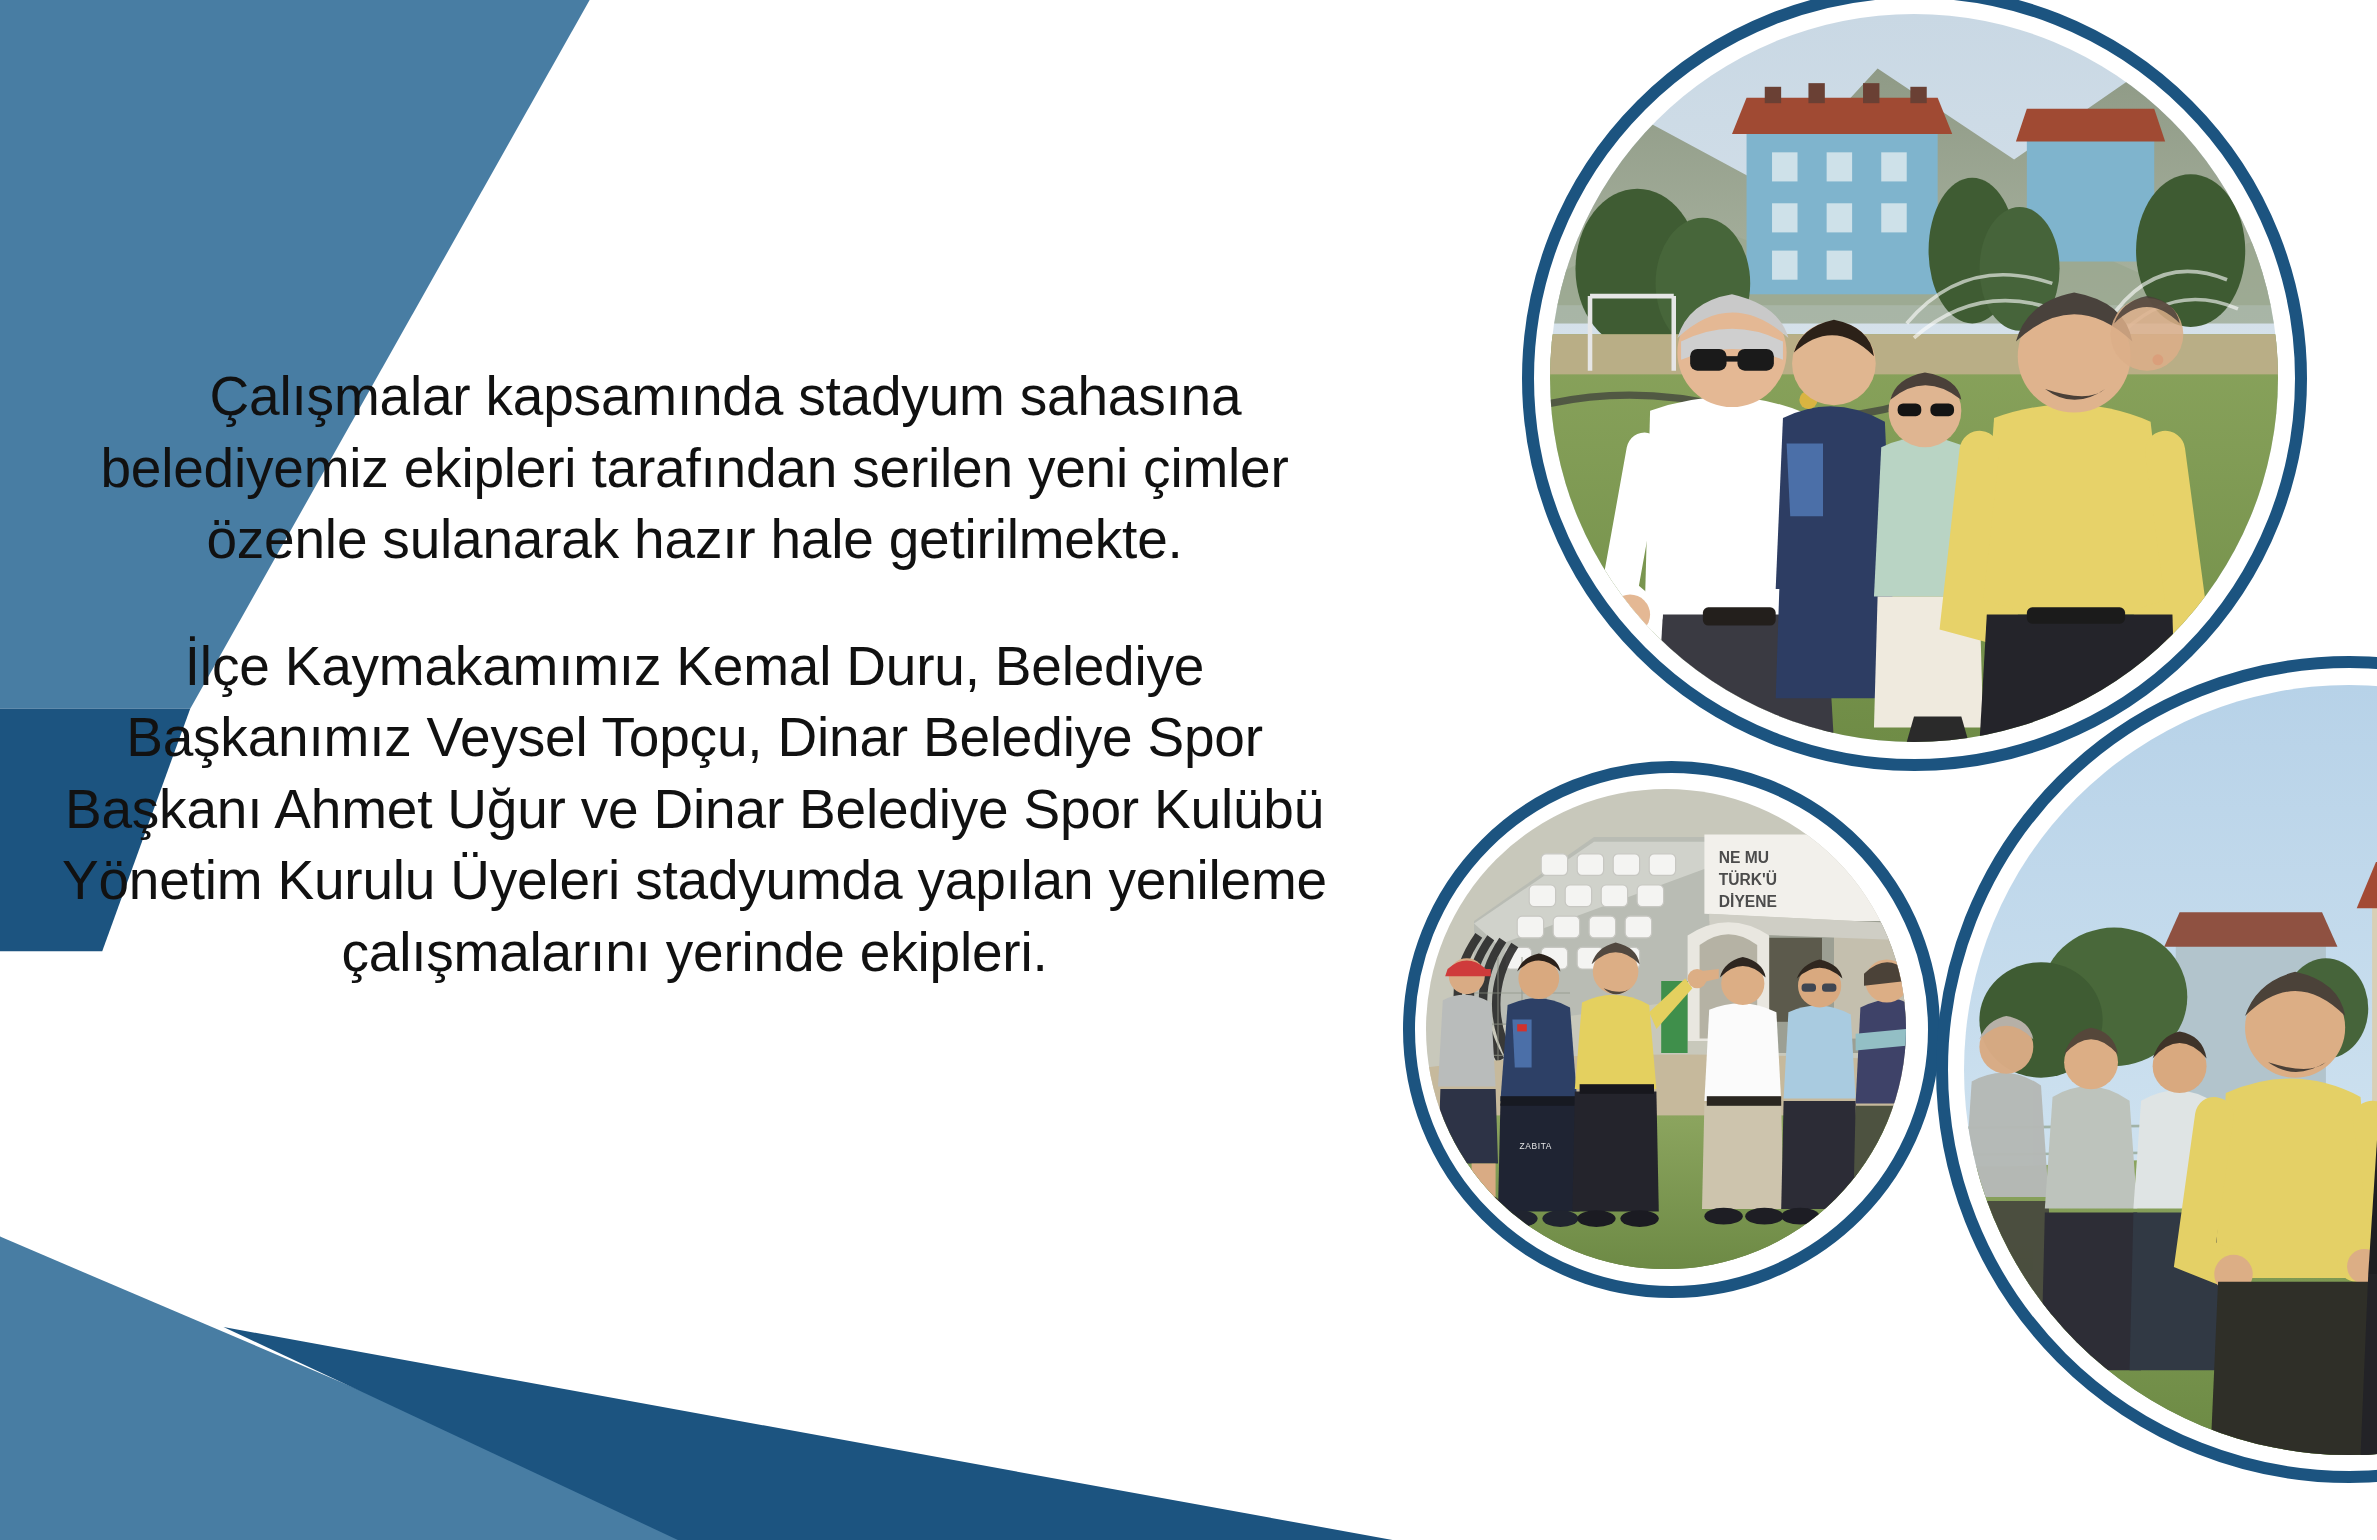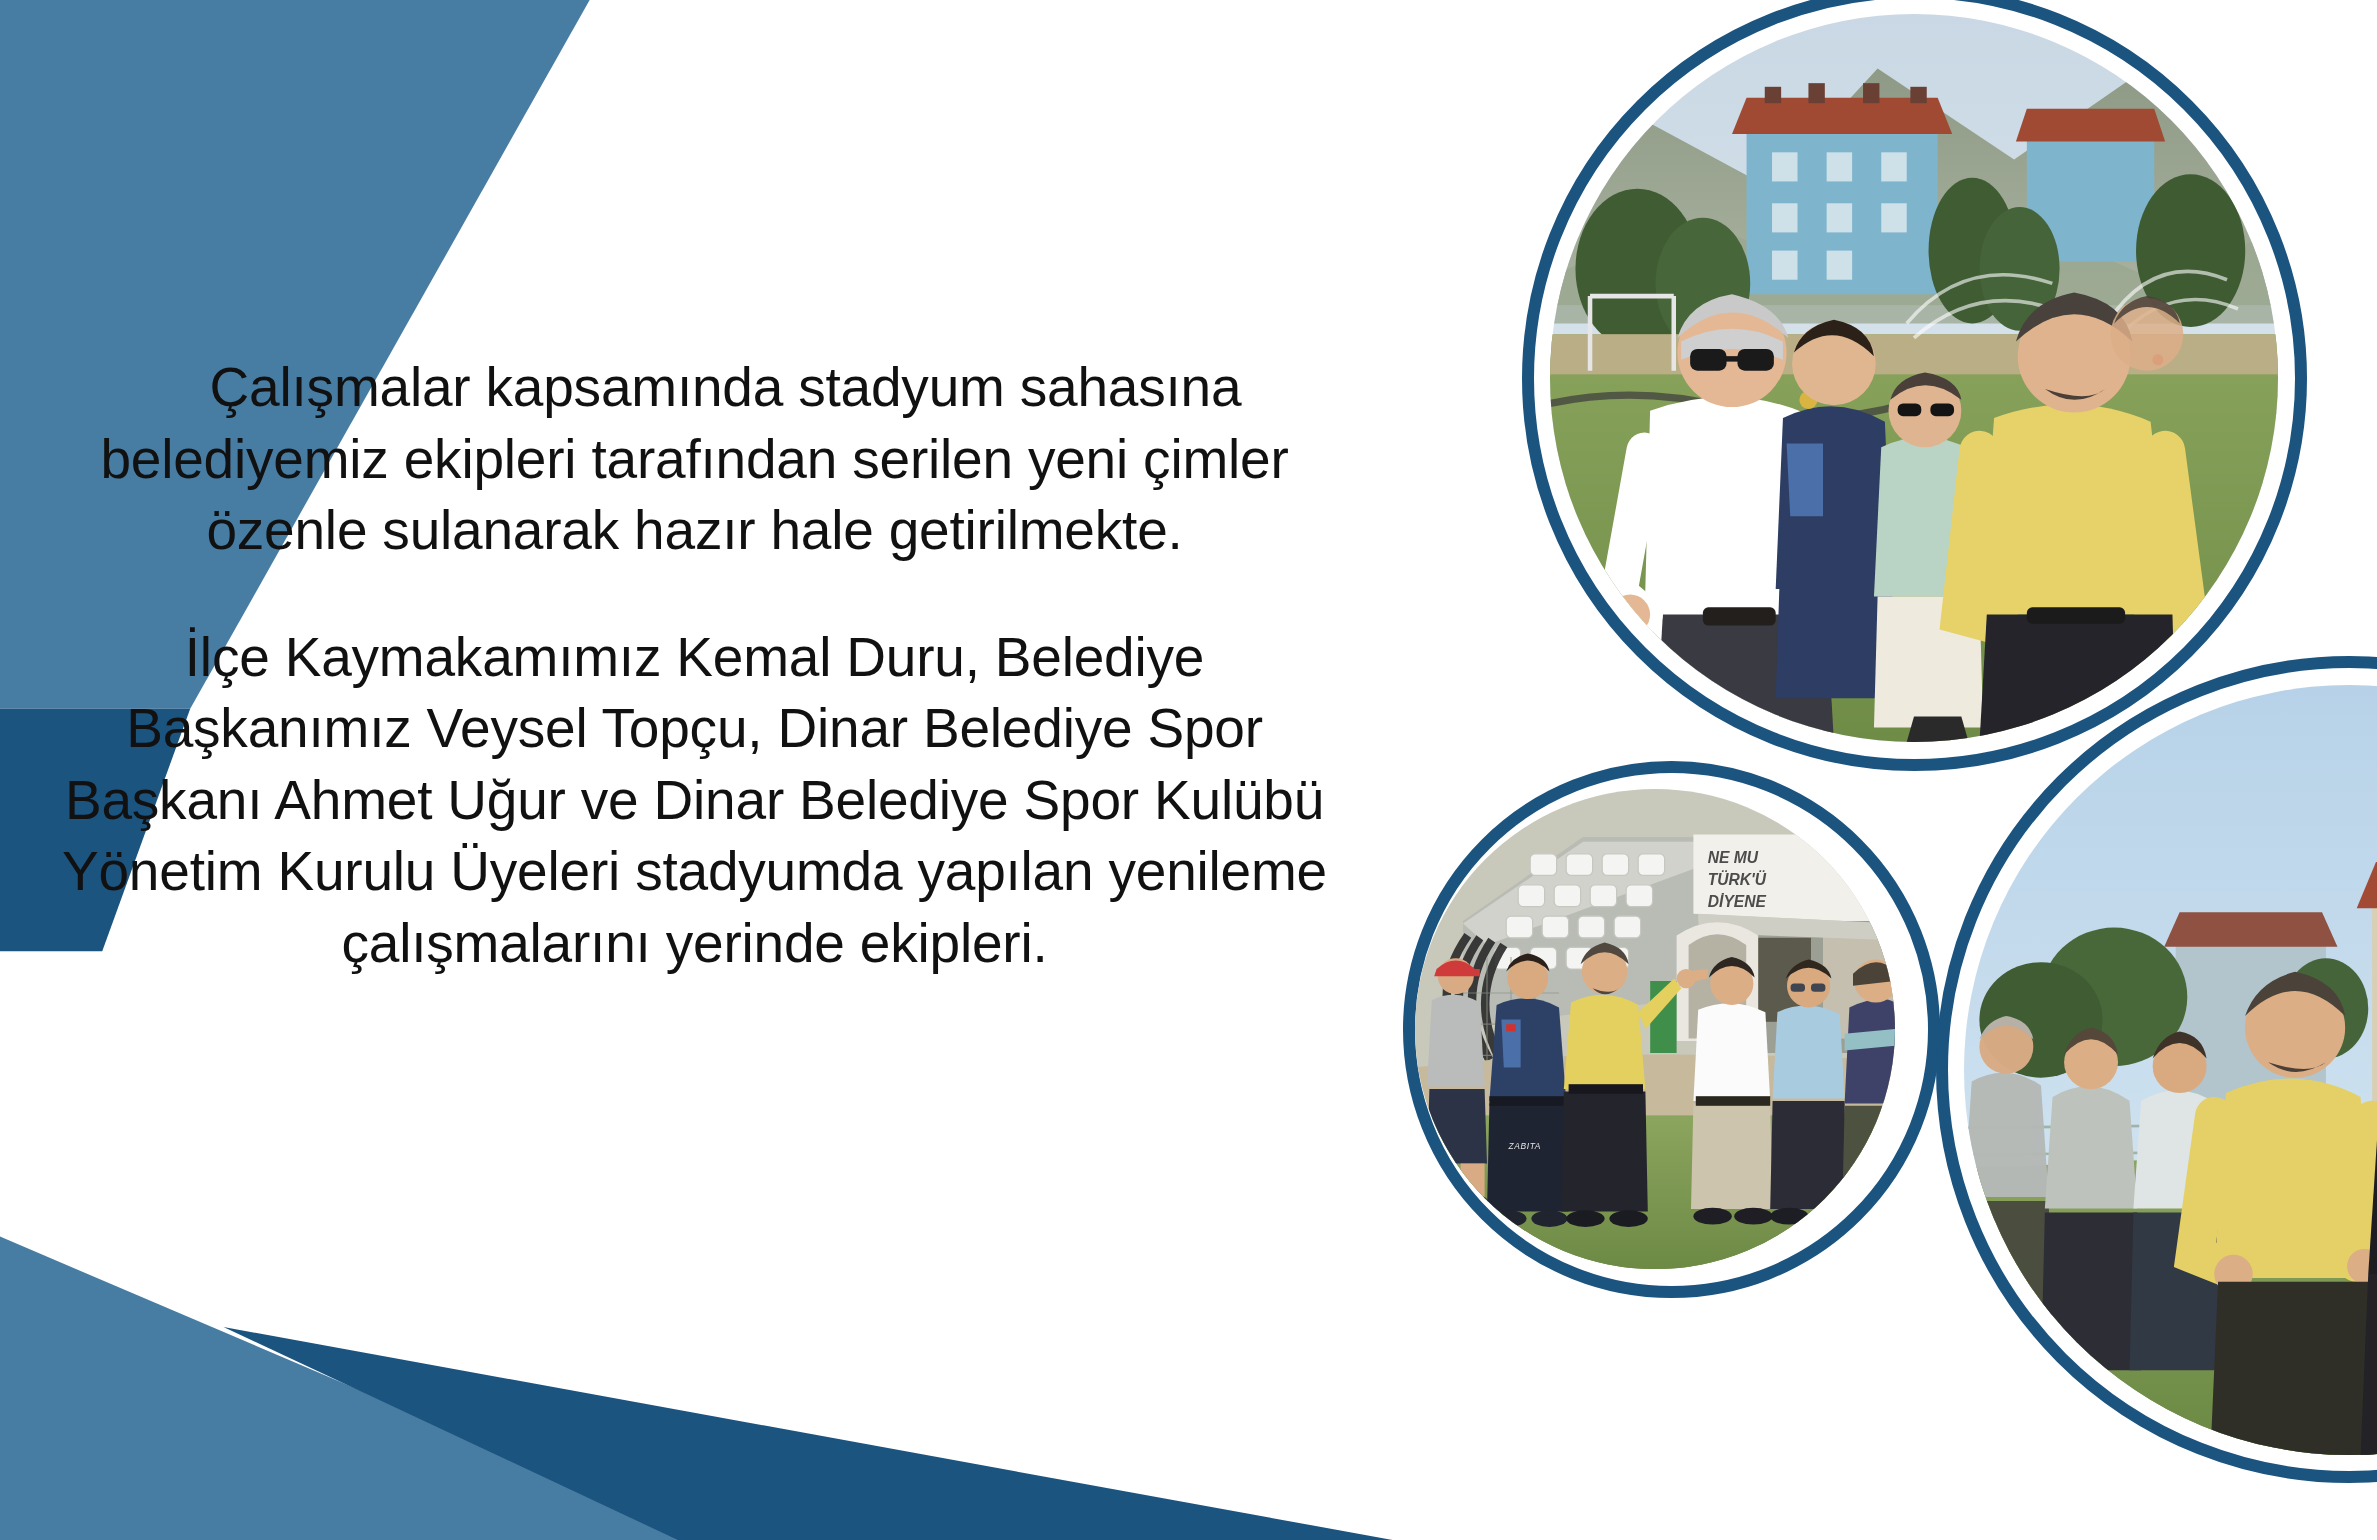--- a/index.html
+++ b/index.html
@@ -20,21 +20,21 @@
     left:43px;
     top:352px;
     width:1303px;
     text-align:center;
     color:#111111;
     font-size:55px;
     line-height:1.30;
     letter-spacing:-0.2px;
     font-weight:400;
   }
-  .para { margin:0; }
+  .para { margin:9px; }
   .para + .para { margin-top:55px; }
   .para.indent { text-indent:62px; }
 
   
   .photo-cluster { position:absolute; left:1403px; top:-19px; width:1360px; height:1569px; }
   .circle {
     position:absolute;
     border-radius:50%;
     overflow:hidden;
     box-sizing:border-box;
@@ -52,21 +52,21 @@
     border:16px solid #ffffff;
     box-sizing:border-box;
     background:transparent;
   }
 
   
   #circle-top       { left:147px; top:33px;  width:728px; height:728px; }
   #ring-top         { left:119px; top:4.8px;  width:785px; height:785px; }
   #gapring-top      { left:133px; top:19px;  width:756px; height:756px; }
 
-  #circle-bottomleft{ left:12px;  top:808px; width:480px; height:480px;font-style:italic; }
+  #circle-bottomleft{ left:23px;  top:808px; width:480px; height:480px; }
   #ring-bottomleft  { left:0px;   top:780px; width:537px; height:537px; }
   #gapring-bl       { left:14.3px;  top:794px; width:509px; height:509px; }
 
   #circle-bottomright{ left:561px; top:704px; width:770px; height:770px; }
   #ring-bottomright  { left:533px; top:675px; width:827px; height:827px; }
   #gapring-br        { left:547px; top:689px; width:799px; height:799px; }
 
   .photo-svg { width:100%; height:100%; display:block; }
 </style>
 </head>

